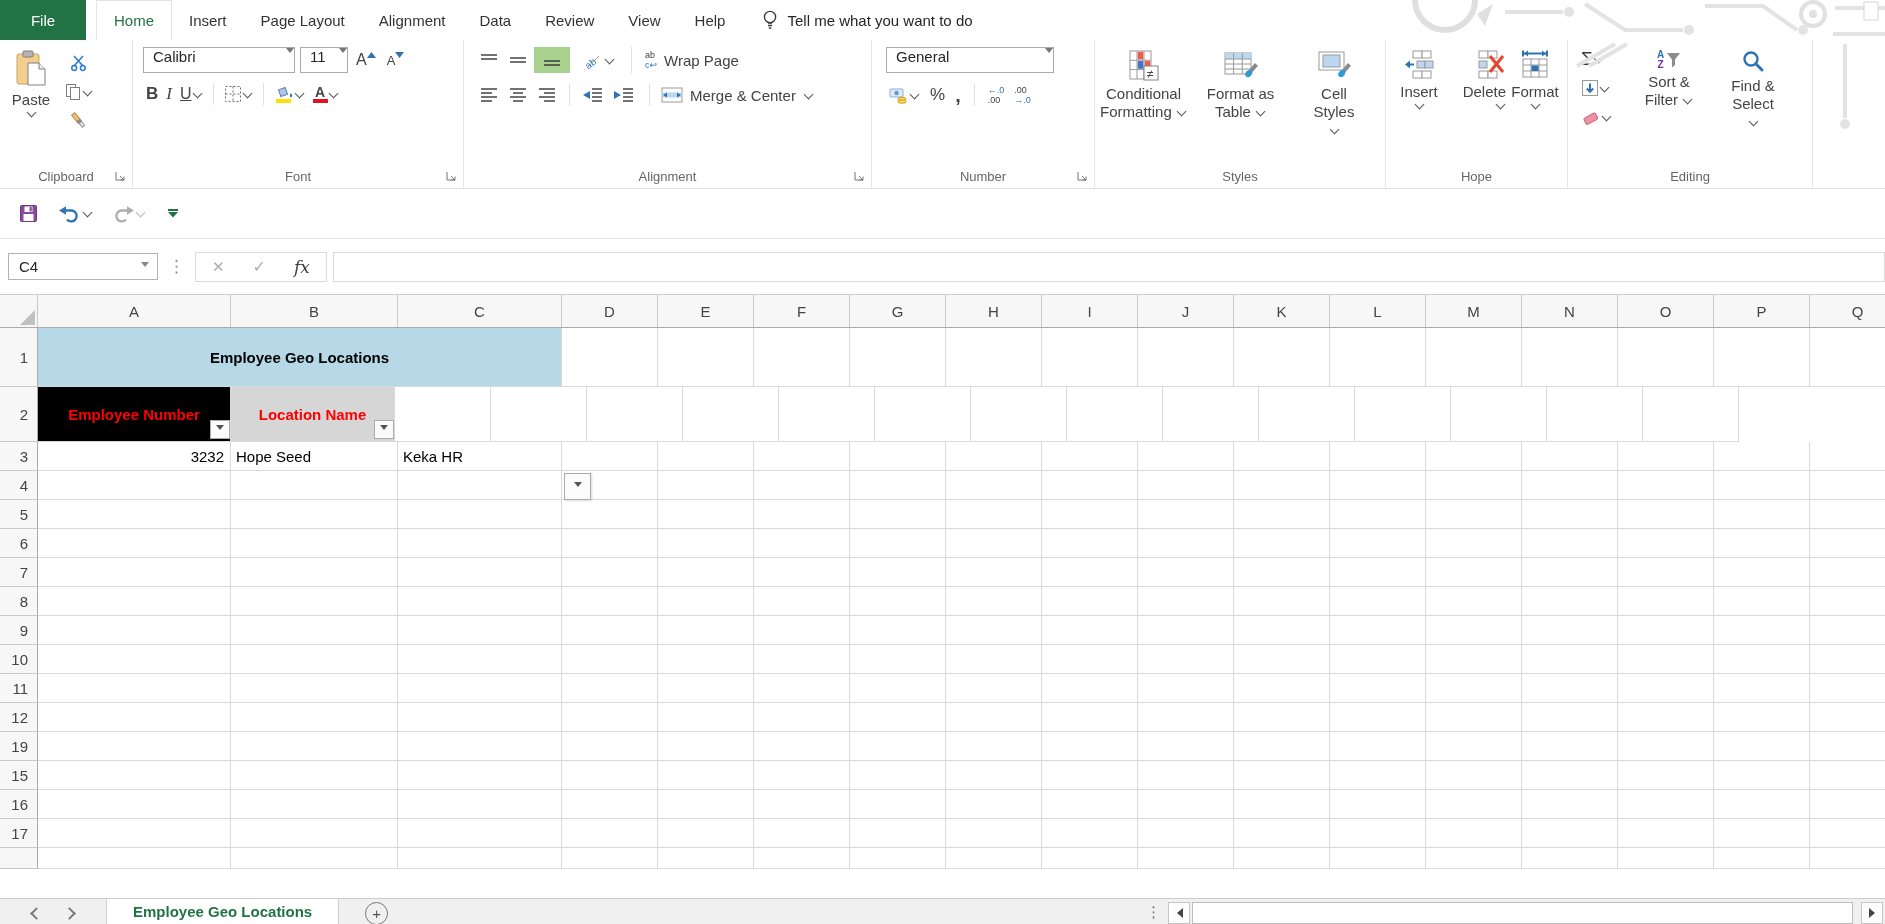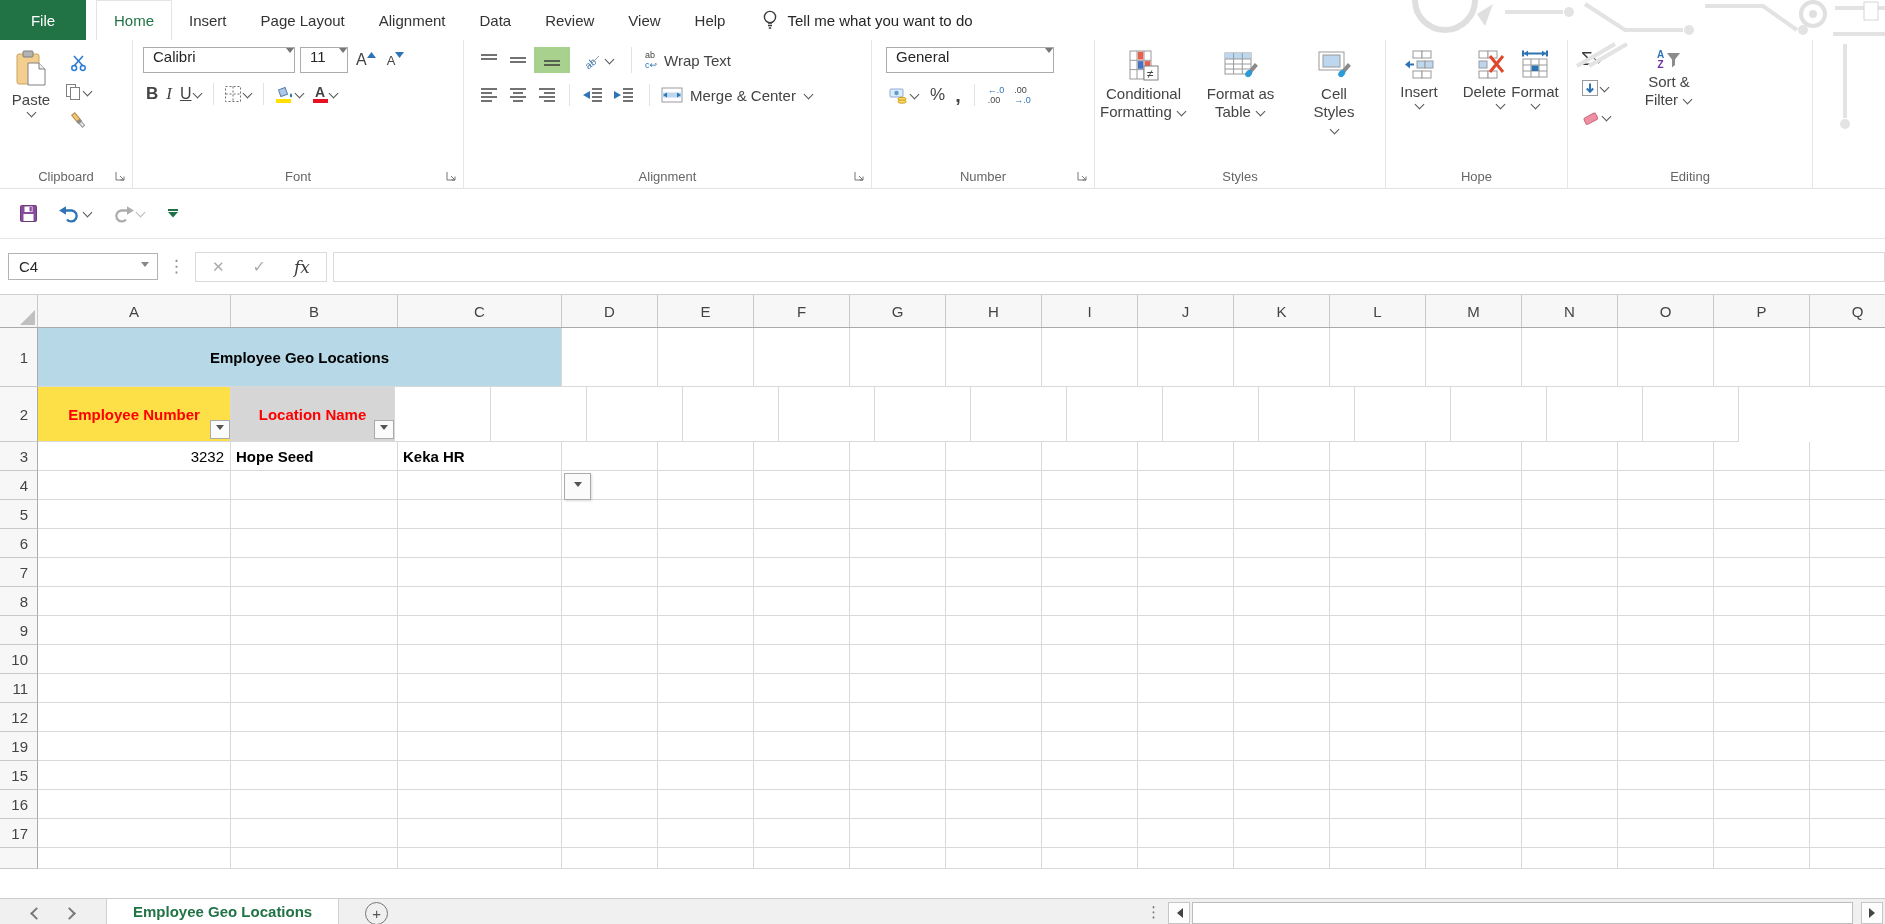--- a/index.html
+++ b/index.html
@@ -51,21 +51,21 @@
   .gcorner-tri{position:absolute;right:2px;bottom:2px;width:0;height:0;border-bottom:15px solid #C0C0C0;border-left:15px solid transparent;}
   .gcol{flex:none;display:flex;align-items:center;justify-content:center;font-size:15px;color:#444;border-right:1px solid #C9C9C9;box-sizing:border-box;}
   .grow{display:flex;}
   .grnum{width:38px;flex:none;display:flex;align-items:center;justify-content:flex-end;padding-right:9px;box-sizing:border-box;font-size:15px;color:#444;background:#F7F7F7;border-right:1px solid #ABABAB;border-bottom:1px solid #C9C9C9;}
   .gcell{flex:none;border-right:1px solid #D9D9D9;border-bottom:1px solid #D9D9D9;box-sizing:border-box;font-size:15px;color:#000;}
   .title{display:flex;align-items:center;justify-content:center;font-weight:bold;}
   .hdr{position:relative;display:flex;align-items:center;justify-content:center;}
   .hdrtext{font-weight:bold;font-size:15px;white-space:nowrap;}
   .fbtn{position:absolute;right:0;bottom:2px;width:20px;height:19px;background:#FBFBFB;border:1px solid #ABABAB;display:flex;align-items:center;justify-content:center;box-sizing:border-box;}
   .numcell{display:flex;align-items:center;justify-content:flex-end;padding-right:6px;}
-  .txtcell{display:flex;align-items:center;padding-left:5px;font-weight:bold;}
+  .txtcell{display:flex;align-items:center;padding-left:5px;}
   .dvbtn{position:absolute;left:564px;top:178px;width:27px;height:27px;background:#FBFBFB;border:1px solid #ABABAB;display:flex;align-items:center;justify-content:center;box-sizing:border-box;box-shadow:1px 1px 2px rgba(0,0,0,.15);}
   
   .sheetbar{height:29px;background:#F0F0F0;border-top:1px solid #CDCDCD;display:flex;align-items:stretch;position:relative;box-sizing:border-box;}
   .navarrs{width:106px;display:flex;align-items:center;justify-content:center;gap:24px;flex:none;}
   .nvch{width:7px;height:7px;border-left:2px solid #7A7A7A;border-bottom:2px solid #7A7A7A;flex:none;}
   .nvl{transform:rotate(45deg);}
   .nvr{transform:rotate(-135deg);}
   .sheettab{background:#fff;display:flex;align-items:center;padding:0 26px;font-size:15px;font-weight:bold;color:#217346;border-left:1px solid #D0D0D0;border-right:1px solid #D0D0D0;border-bottom:3px solid #217346;box-sizing:border-box;}
   .addsheet{width:21px;height:21px;border:1px solid #757575;border-radius:50%;color:#555;display:flex;align-items:center;justify-content:center;font-size:15px;align-self:center;margin-left:26px;line-height:1;}
   .hsbtn{position:absolute;top:3px;width:22px;height:22px;background:#FDFDFD;border:1px solid #C6C6C6;display:flex;align-items:center;justify-content:center;box-sizing:border-box;}
@@ -258,21 +258,21 @@
           <path d="M4 16 L15 5" stroke="#9A9A9A" stroke-width="1"></path>
         </svg>
           <span class="chv"></span>
       </div>
       <div class="vdiv" style="height:26px;margin:0 10px;"></div>
       <div class="rowline" style="gap:7px;">
         <span class="decgrp">
           <span>ab</span>
           <span style="color:#2E74B5;">c↩</span>
         </span>
-        <span style="font-size:15px;color:#444;">Wrap Text</span>
+        <span style="font-size:15px;color:#444;">Wrap Page</span>
       </div>
     </div>
     <div class="rowline" style="margin-top:10px;gap:3px;">
       <div class="sb">
         <svg width="20" height="16">
             <path d="M2 2 H18 M2 6 H13 M2 10 H18 M2 14 H13" stroke="#444" stroke-width="1.6"></path>
           </svg>
       </div>
       <div class="sb">
         <svg width="20" height="16">
@@ -466,20 +466,27 @@
       <div style="display:flex;align-items:center;gap:2px;">
         <span class="azcol">
             <span style="color:#2E74B5;">A</span>
             <span style="color:#7030A0;">Z</span>
           </span>
         <svg width="15" height="18" viewBox="0 0 15 18">
             <polygon points="1,2 14,2 9,8.5 9,14 6,16.5 6,8.5" fill="#8C8C8C"></polygon>
           </svg>
       </div>
       <span class="blbl" style="width:56px;"><span>Sort &amp; Filter</span> <span class="chv"></span></span>
+    </div>
+    <div class="bb" style="width:82px;">
+      <svg width="24" height="24" viewBox="0 0 24 24">
+        <circle cx="10" cy="9" r="6.5" fill="none" stroke="#2E74B5" stroke-width="2.4"></circle>
+        <path d="M14.8 13.8 L21 20" stroke="#2E74B5" stroke-width="3" stroke-linecap="round"></path>
+      </svg>
+      <span class="blbl" style="width:56px;"><span>Find &amp; Select</span> <span class="chv"></span></span>
     </div>
     <span class="rg-label">Editing</span>
   </div>
 </div>
 
 <div class="qatbar">
   <div class="sb">
     <svg width="19" height="19" viewBox="0 0 19 19">
       <rect x="1.5" y="1.5" width="16" height="16" rx="1" fill="#8A4B9D" stroke="#6B3B7A"></rect>
       <rect x="5.5" y="2.5" width="8" height="5.5" fill="#fff"></rect>
@@ -561,21 +568,21 @@
       <div class="gcell" style="width: 96px;"></div>
       <div class="gcell" style="width: 96px;"></div>
       <div class="gcell" style="width: 96px;"></div>
       <div class="gcell" style="width: 96px;"></div>
       <div class="gcell" style="width: 96px;"></div>
       <div class="gcell" style="width: 96px;"></div>
       <div class="gcell" style="width: 96px;"></div>
     </div>
     <div class="grow" style="height: 55px;">
       <div class="grnum">2</div>
-      <div class="gcell hdr" style="width: 193px; background: #fde047;">
+      <div class="gcell hdr" style="width: 193px; background: #000000;">
         <div class="hdrtext" style="color: rgb(255, 0, 0);">Employee Number</div>
         <div class="fbtn">
           <div class="tri"></div>
         </div>
       </div>
       <div class="gcell hdr" style="width: 164px; background: rgb(214, 214, 214);">
         <div class="hdrtext" style="color: rgb(255, 0, 0);">Location Name</div>
         <div class="fbtn">
           <div class="tri"></div>
         </div>

